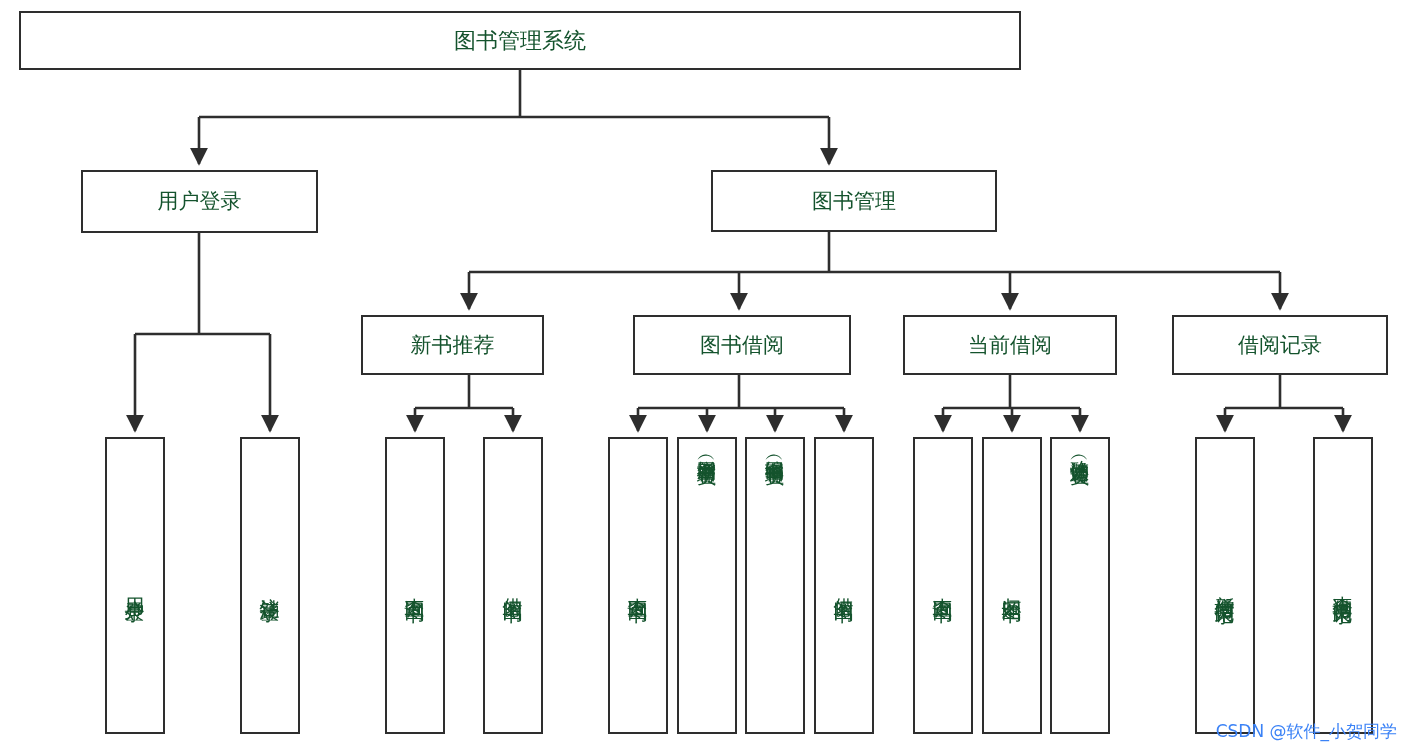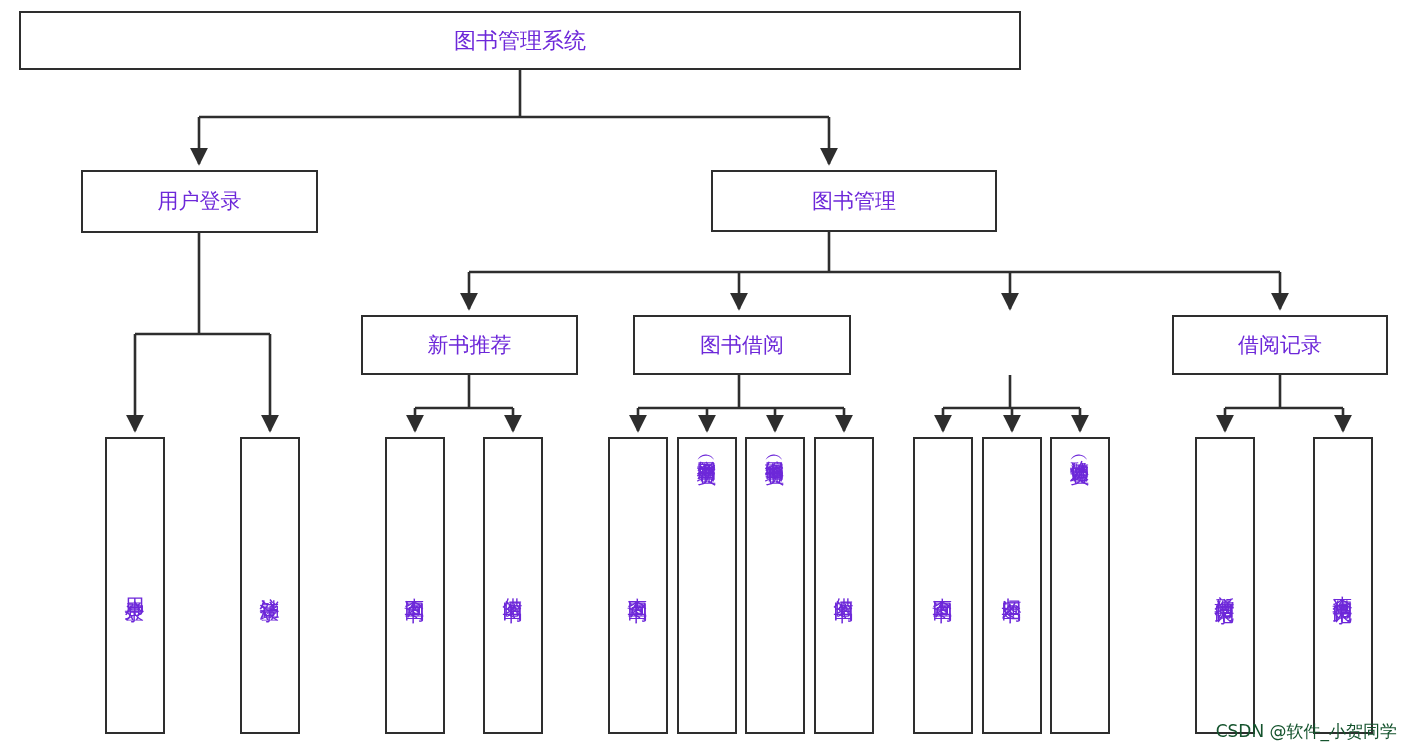--- a/index.html
+++ b/index.html
@@ -30,21 +30,21 @@
     box-sizing: border-box;
     border: 2px solid #2e2e2e;
     background: #ffffff;
     display: flex;
     align-items: center;
     justify-content: center;
     z-index: 2;
   }
   .node-label {
     font-family: "DejaVu Sans", "Liberation Sans", sans-serif;
-    color: #6d28d9;
+    color: #14532d;
     line-height: 1.15;
     white-space: nowrap;
     text-align: center;
   }
   
   .node.horiz .node-label {
     font-size: 21px;
     writing-mode: horizontal-tb;
   }
   .node.root .node-label {
@@ -70,21 +70,21 @@
   .node.vert.centered {
     align-items: center;
     padding-top: 0;
   }
   #watermark {
     position: absolute;
     right: 8px;
     bottom: 4px;
     font-family: "DejaVu Sans", "Liberation Sans", sans-serif;
     font-size: 17px;
-    color: #14532d;
+    color: #3b82f6;
     z-index: 5;
     white-space: nowrap;
     pointer-events: none;
   }
 </style>
 </head>
 <body>
 
 <div id="diagram-root">
 
@@ -142,26 +142,29 @@
     <span class="node-label">图书管理系统</span>
   </div>
 
   <div class="node horiz" style="left:81px; top:170px; width:237px; height:63px;">
     <span class="node-label">用户登录</span>
   </div>
   <div class="node horiz" style="left:711px; top:170px; width:286px; height:62px;">
     <span class="node-label">图书管理</span>
   </div>
 
-  <div class="node horiz" style="left:361px; top:315px; width:217px; height:60px;">
+  <div class="node horiz" style="left:361px; top:315px; width:183px; height:60px;">
     <span class="node-label">新书推荐</span>
   </div>
   <div class="node horiz" style="left:633px; top:315px; width:218px; height:60px;">
     <span class="node-label">图书借阅</span>
   </div>
+  <div class="node horiz" style="left:903px; top:315px; width:214px; height:60px;">
+    <span class="node-label">当前借阅</span>
+  </div>
   <div class="node horiz" style="left:1172px; top:315px; width:216px; height:60px;">
     <span class="node-label">借阅记录</span>
   </div>
 
   <div class="node vert centered" style="left:105px; top:437px; width:60px; height:297px;">
     <span class="node-label">用户登录</span>
   </div>
   <div class="node vert centered" style="left:240px; top:437px; width:60px; height:297px;">
     <span class="node-label">注销登录</span>
   </div>

